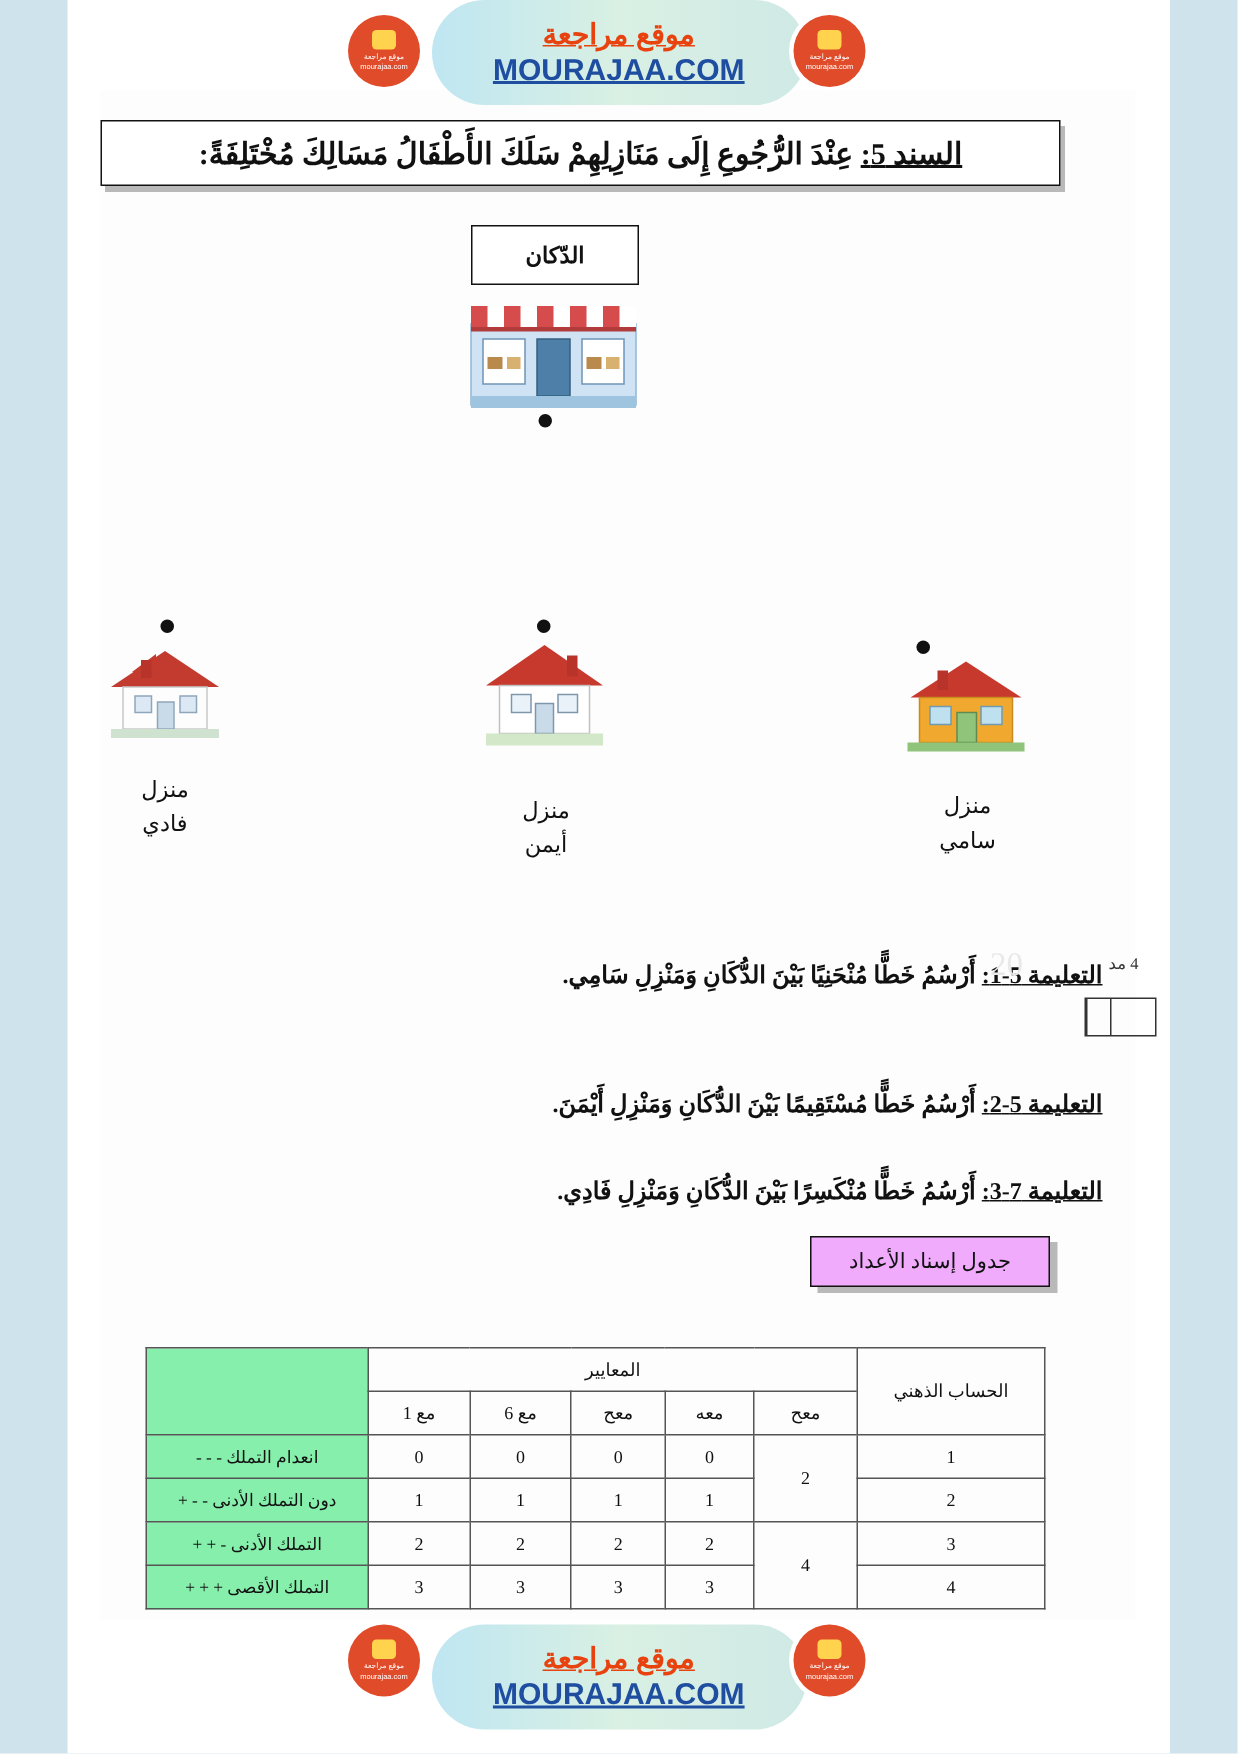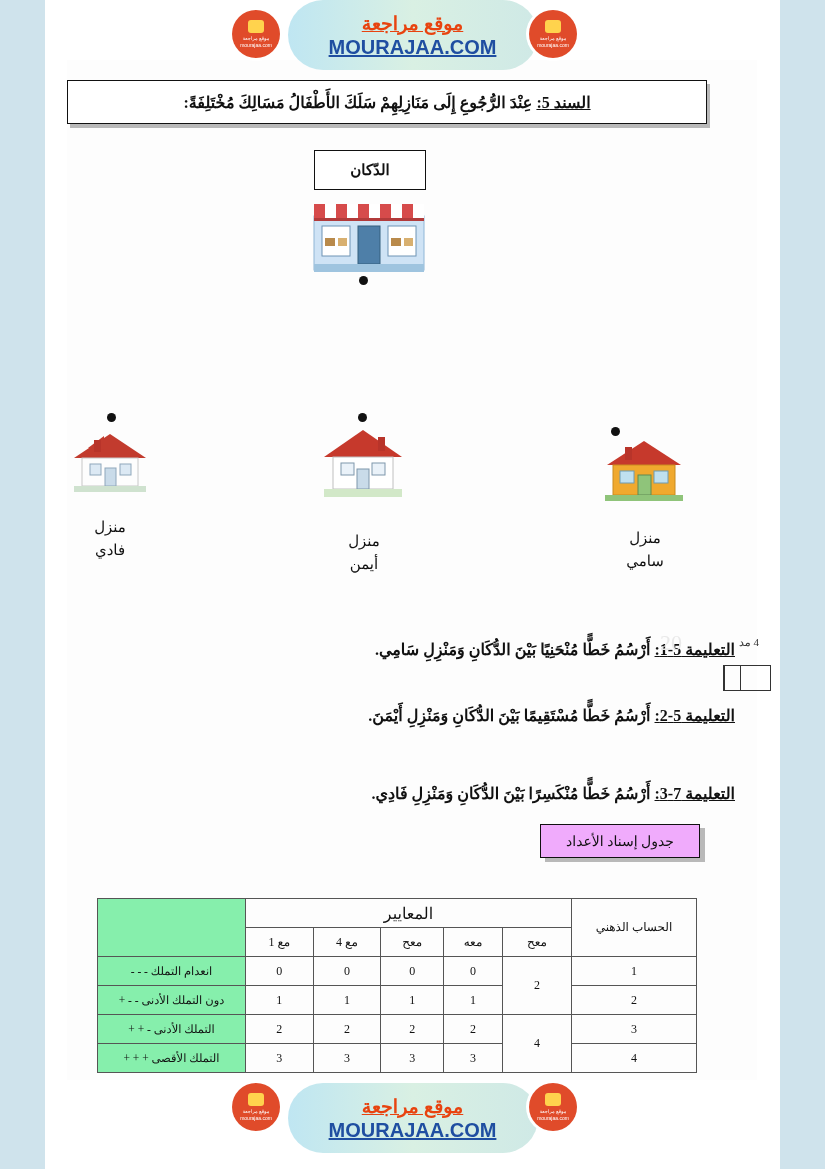--- a/index.html
+++ b/index.html
@@ -64,21 +64,21 @@
     position:absolute;left:70px;top:84px;width:640px;height:44px;
     background:#b9b9b9;
   }
   .hdr-box{
     position:absolute;left:67px;top:80px;width:638px;height:42px;
     border:1.5px solid #111;background:#fff;
     display:flex;align-items:center;justify-content:center;
   }
   .hdr-text{
     font-family:"Liberation Serif", serif;
-    font-size:16px;font-weight:bold;color:#111;
+    font-size:20px;font-weight:bold;color:#111;
     letter-spacing:.2px;
   }
   .hdr-text u{text-decoration:underline;}
 
   
   .shop-label{
     position:absolute;left:314px;top:150px;width:110px;height:38px;
     border:1.5px solid #111;background:#fff;
     display:flex;align-items:center;justify-content:center;
     font-family:"Liberation Serif", serif;font-size:15px;font-weight:bold;color:#111;
@@ -132,21 +132,21 @@
     border-collapse:collapse;
     font-family:"Liberation Serif", serif;font-size:12px;color:#111;
   }
   .tbl td,.tbl th{
     border:1px solid #555;text-align:center;vertical-align:middle;height:26px;
     font-weight:normal;
   }
   .tbl .hdr-cell{height:36px;}
   .tbl .mental{width:122px;}
   .tbl .scale{width:145px;background:#86efac;font-size:11.5px;text-align:center;}
-  .tbl .crit-span{font-size:16px;margin-top:41px;}
+  .tbl .crit-span{font-size:12px;margin-top:41px;}
   .tbl .mid{width:66px;}
 </style>
 </head>
 <body>
 
 <div class="sheet">
   <div class="scan"></div>
 </div>
 
 <div class="hdr-shadow"></div>
@@ -225,21 +225,21 @@
 </svg>
 <div class="house-cap" style="left:604px;top:527px;width:82px;">
   <div>منزل</div>
   <div>سامي</div>
 </div>
 
 <div class="instr" style="top:640px;">
   <span class="tag">التعليمة 5-1:</span>
   <span>أَرْسُمُ خَطًّا مُنْحَنِيًا بَيْنَ الدُّكَانِ وَمَنْزِلِ سَامِي.</span>
 </div>
-<div class="instr" style="top:706px;">
+<div class="instr" style="top:726px;">
   <span class="tag">التعليمة 5-2:</span>
   <span>أَرْسُمُ خَطًّا مُسْتَقِيمًا بَيْنَ الدُّكَانِ وَمَنْزِلِ أَيْمَنَ.</span>
 </div>
 <div class="instr" style="top:784px;">
   <span class="tag">التعليمة 7-3:</span>
   <span>أَرْسُمُ خَطًّا مُنْكَسِرًا بَيْنَ الدُّكَانِ وَمَنْزِلِ فَادِي.</span>
 </div>
 
 <div class="ghost">20</div>
 <div class="side-mark">4 مد</div>
@@ -258,21 +258,21 @@
   <tbody>
       <tr>
     <td class="mental hdr-cell" rowspan="2">الحساب الذهني</td>
     <td class="crit-span" colspan="5">المعايير</td>
     <td class="scale" rowspan="2"></td>
   </tr>
   <tr>
     <td class="mid">معح</td>
     <td>معه</td>
     <td>معح</td>
-    <td>مع 4</td>
+    <td>مع 6</td>
     <td>مع 1</td>
   </tr>
 
   <tr>
     <td>1</td>
     <td class="mid" rowspan="2">2</td>
     <td>0</td>
     <td>0</td>
     <td>0</td>
     <td>0</td>

